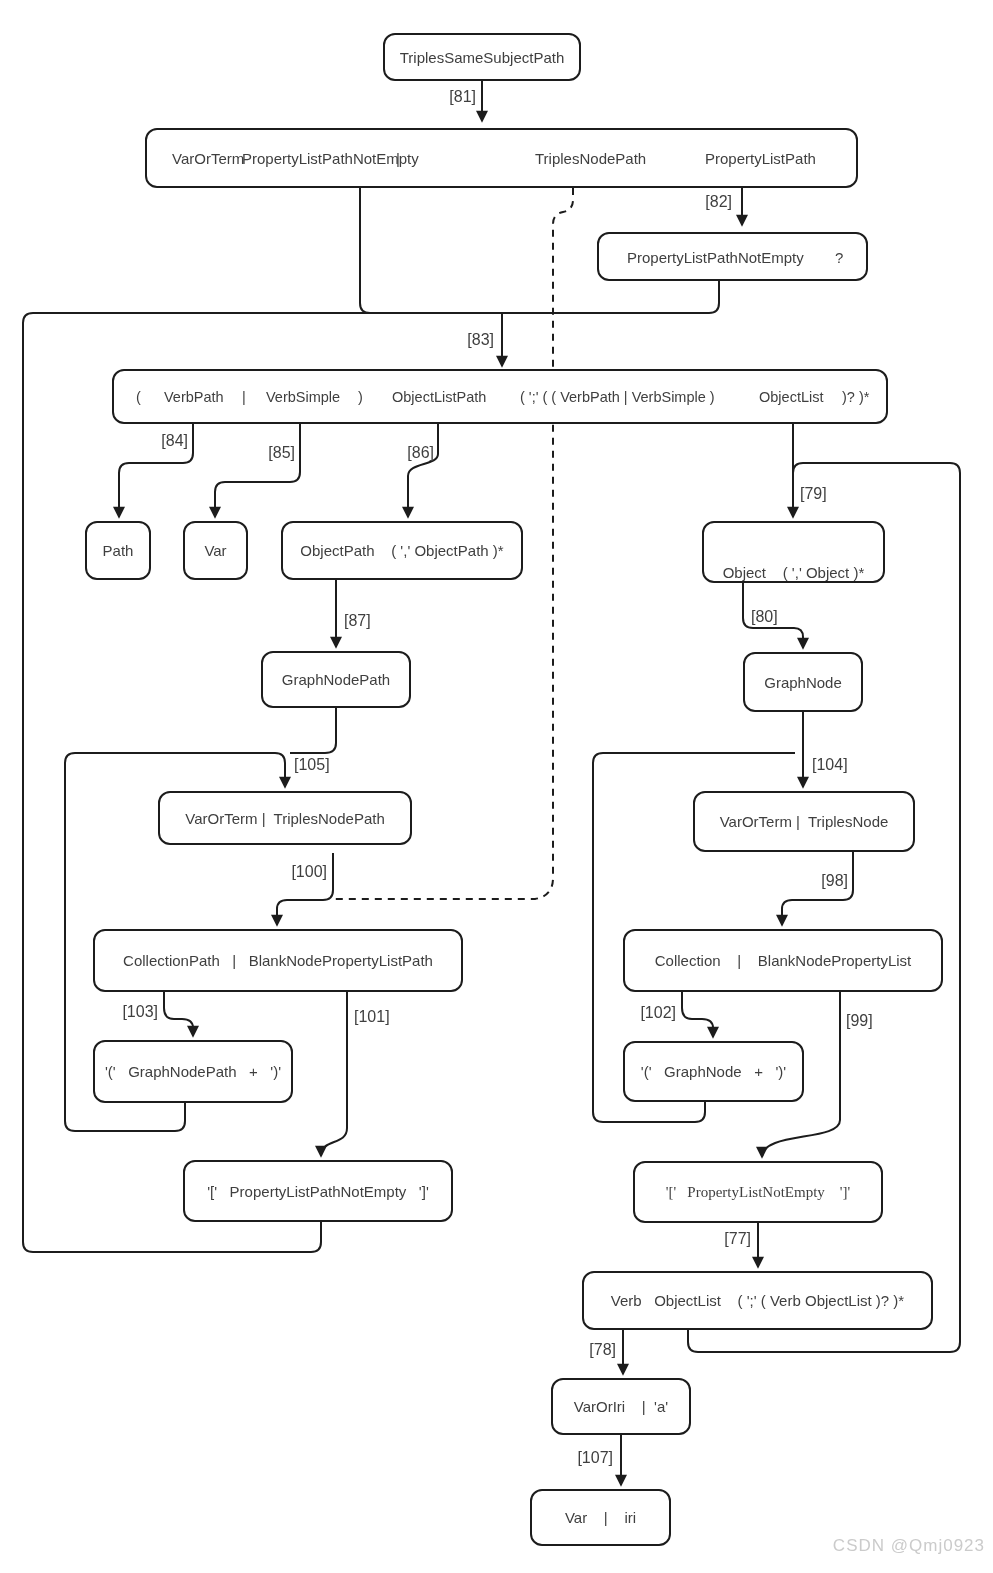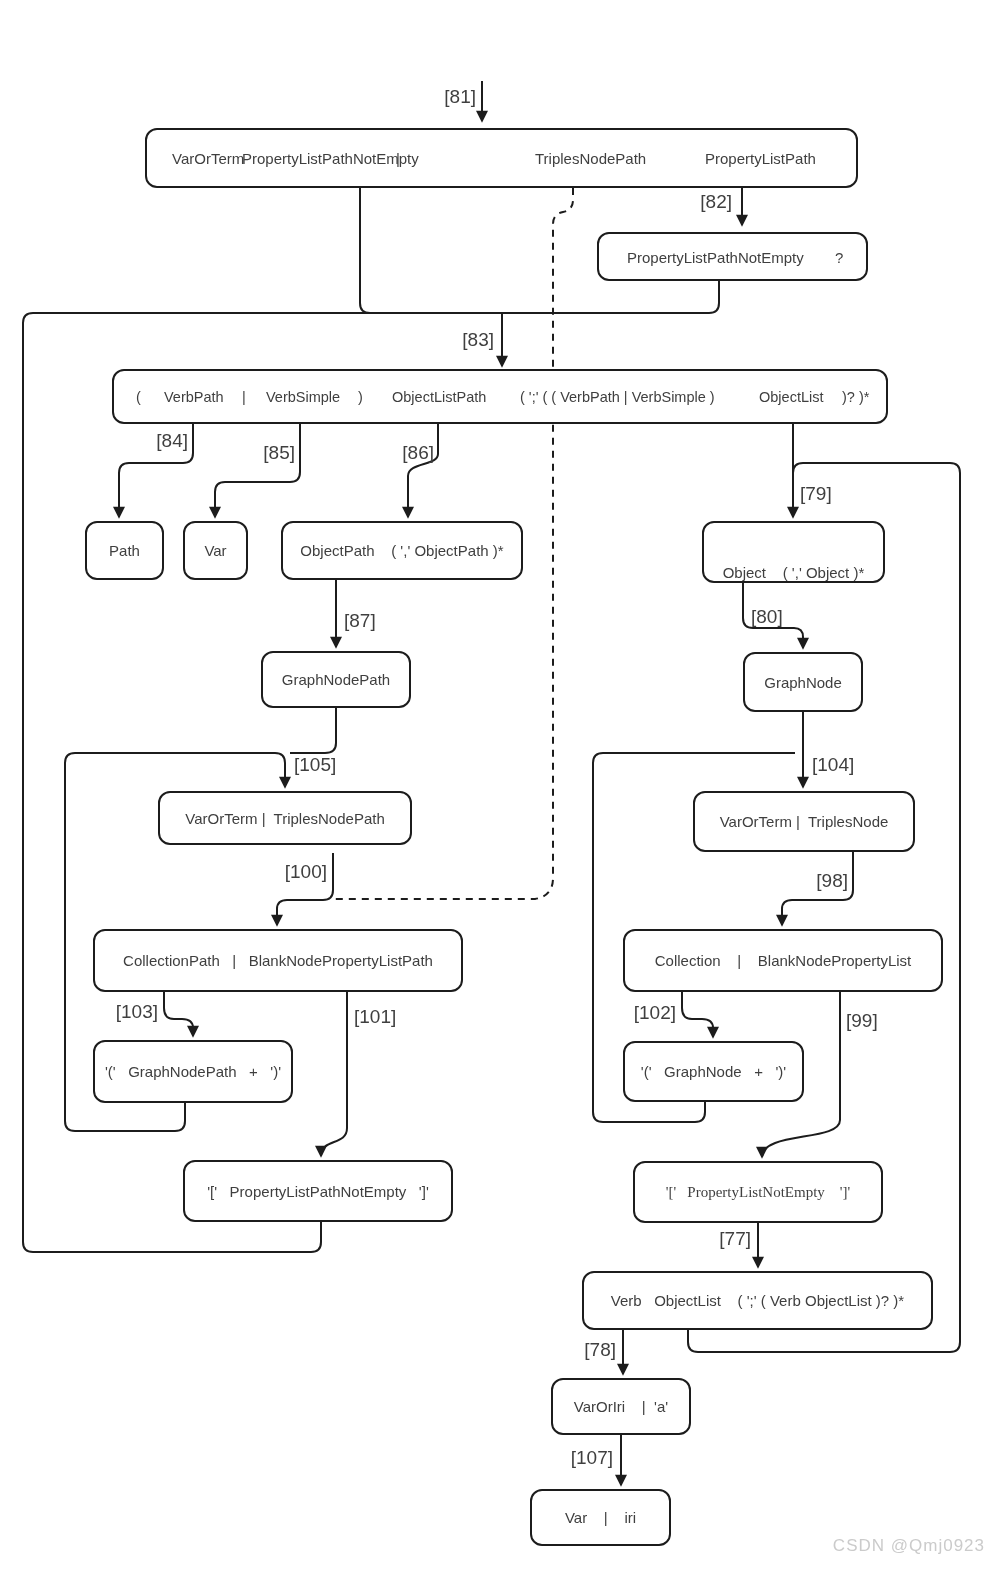--- a/index.html
+++ b/index.html
@@ -11,21 +11,21 @@
   .wires path{fill:none;stroke:#1c1c1c;stroke-width:2;}
   .wires path.dashed{stroke-dasharray:7 6;}
   .node{
     position:absolute;box-sizing:border-box;
     border:2px solid #1c1c1c;border-radius:12px;background:#ffffff;
     display:flex;align-items:center;justify-content:center;
     color:#3f3f3f;font-size:15px;white-space:pre;
   }
   .node .itm{position:absolute;top:50%;transform:translateY(-50%);white-space:pre;}
   .elabel{
-    position:absolute;color:#3f3f3f;font-size:19px;white-space:pre;line-height:18px;
+    position:absolute;color:#3f3f3f;font-size:16px;white-space:pre;line-height:18px;
   }
   .elabel.r{transform:translateX(-100%);}
   .watermark{
     position:absolute;right:8px;top:1536px;color:#cbcbcb;font-size:17px;letter-spacing:1px;
   }
 </style>
 </head>
 <body>
 
 <div class="stage">
@@ -87,20 +87,23 @@
 
     <path d="M840,992 V1120 C840,1142 762,1131 762,1157" marker-end="url(#arrow)"></path>
 
     <path d="M758,1223 V1267" marker-end="url(#arrow)"></path>
 
     <path d="M623,1330 V1374" marker-end="url(#arrow)"></path>
 
     <path d="M621,1435 V1485" marker-end="url(#arrow)"></path>
   </svg>
 
+  <div class="node" style="left:383px;top:33px;width:198px;height:48px;">
+    <span>TriplesSameSubjectPath</span>
+  </div>
 
   <div class="node" style="left:145px;top:128px;width:713px;height:60px;text-align:right;">
     <span class="itm" style="left:25px">VarOrTerm</span>
     <span class="itm" style="left:95px">PropertyListPathNotEmpty</span>
     <span class="itm" style="left:249px">|</span>
     <span class="itm" style="left:388px">TriplesNodePath</span>
     <span class="itm" style="left:558px">PropertyListPath</span>
   </div>
 
   <div class="node" style="left:597px;top:232px;width:271px;height:49px;">
@@ -113,21 +116,21 @@
     <span class="itm" style="left:50px">VerbPath</span>
     <span class="itm" style="left:128px">|</span>
     <span class="itm" style="left:152px">VerbSimple</span>
     <span class="itm" style="left:244px">)</span>
     <span class="itm" style="left:278px">ObjectListPath</span>
     <span class="itm" style="left:406px">( ';' ( ( VerbPath | VerbSimple )</span>
     <span class="itm" style="left:645px">ObjectList</span>
     <span class="itm" style="left:728px">)? )*</span>
   </div>
 
-  <div class="node" style="left:85px;top:521px;width:79px;height:59px;">
+  <div class="node" style="left:85px;top:521px;width:66px;height:59px;">
     <span>Path</span>
   </div>
 
   <div class="node" style="left:183px;top:521px;width:65px;height:59px;">
     <span>Var</span>
   </div>
 
   <div class="node" style="left:281px;top:521px;width:242px;height:59px;">
     <span>ObjectPath    ( ',' ObjectPath )*</span>
   </div>

